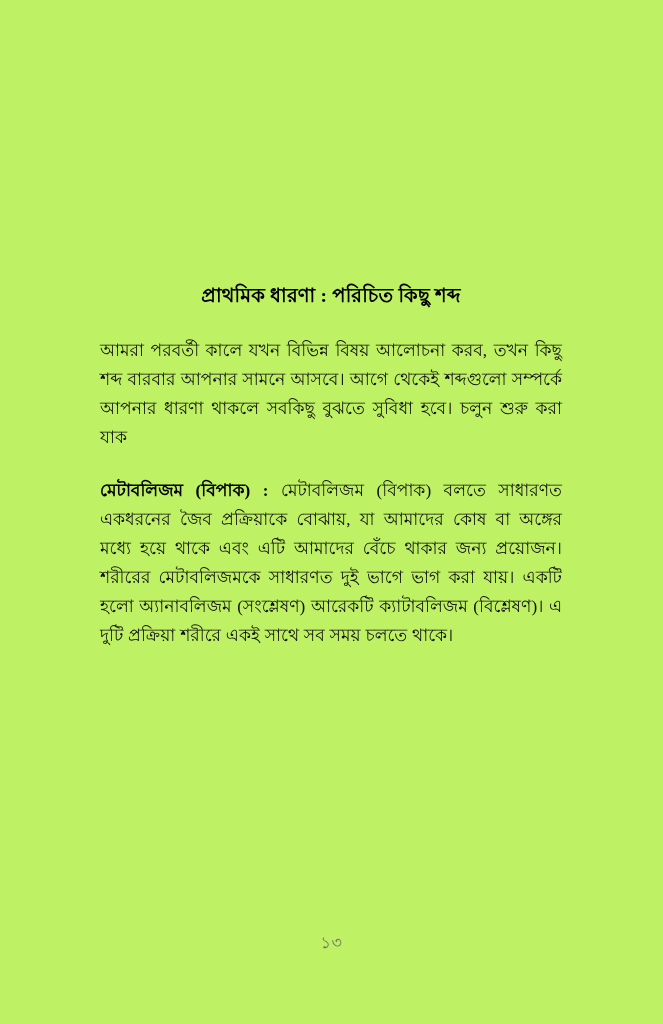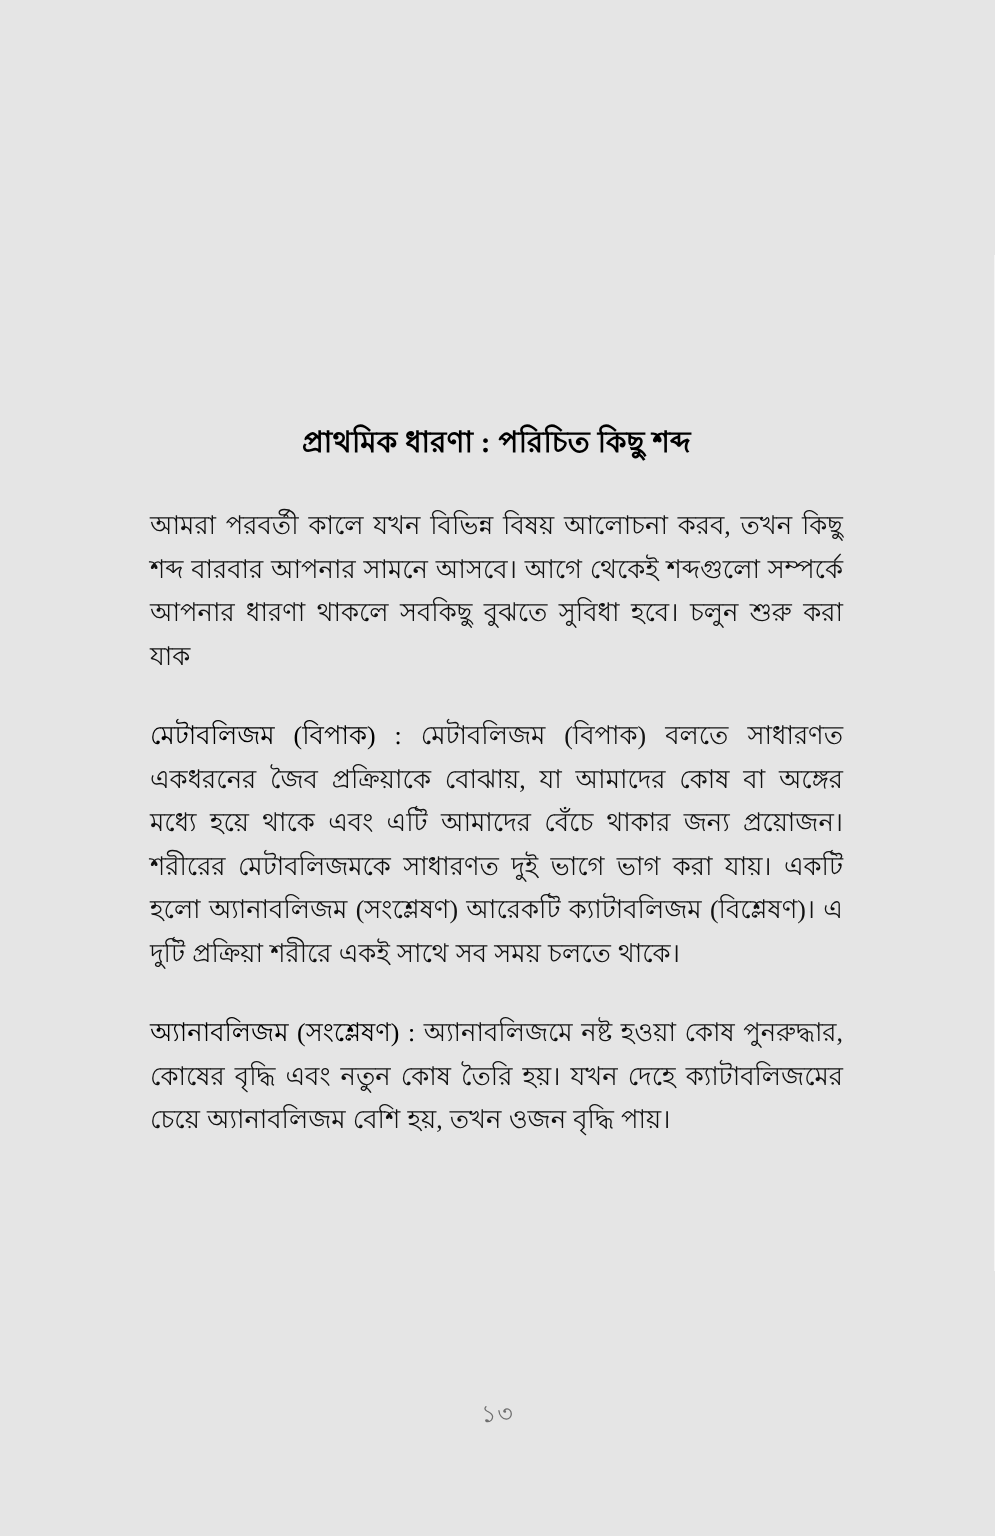--- a/index.html
+++ b/index.html
@@ -12,21 +12,21 @@
   body {
     font-family: "Liberation Serif", "DejaVu Serif", serif;
     color: #000000;
   }
 
   .page {
     position: relative;
     width: 663px;
     height: 1024px;
     margin: 0 auto;
-    background: #e5e5e5;
+    background: #bef264;
     overflow: hidden;
     box-sizing: border-box;
   }
 
   
   .content {
     position: absolute;
     left: 100px;
     top: 282px;
     width: 462px;
@@ -50,21 +50,21 @@
     margin: 0 0 24px 0;
     color: #111111;
     word-spacing: 0.5px;
   }
 
   .para:last-of-type {
     margin-bottom: 0;
   }
 
   .para .lead {
-    font-weight: normal;
+    font-weight: bold;
     color: #000000;
     margin-top: 19px;
   }
 
   
   .para.intro {
   }
 
   
   .folio {
@@ -90,23 +90,20 @@
     <h1 class="page-title">প্রাথমিক ধারণা : পরিচিত কিছু শব্দ</h1>
 
     <p class="para intro">
       <span class="lead"></span><span>আমরা পরবর্তী কালে যখন বিভিন্ন বিষয় আলোচনা করব, তখন কিছু শব্দ বারবার আপনার সামনে আসবে। আগে থেকেই শব্দগুলো সম্পর্কে আপনার ধারণা থাকলে সবকিছু বুঝতে সুবিধা হবে। চলুন শুরু করা যাক</span>
     </p>
 
     <p class="para">
       <span class="lead">মেটাবলিজম (বিপাক) : </span><span>মেটাবলিজম (বিপাক) বলতে সাধারণত একধরনের জৈব প্রক্রিয়াকে বোঝায়, যা আমাদের কোষ বা অঙ্গের মধ্যে হয়ে থাকে এবং এটি আমাদের বেঁচে থাকার জন্য প্রয়োজন। শরীরের মেটাবলিজমকে সাধারণত দুই ভাগে ভাগ করা যায়। একটি হলো অ্যানাবলিজম (সংশ্লেষণ) আরেকটি ক্যাটাবলিজম (বিশ্লেষণ)। এ দুটি প্রক্রিয়া শরীরে একই সাথে সব সময় চলতে থাকে।</span>
     </p>
 
-    <p class="para">
-      <span class="lead">অ্যানাবলিজম (সংশ্লেষণ) : </span><span>অ্যানাবলিজমে নষ্ট হওয়া কোষ পুনরুদ্ধার, কোষের বৃদ্ধি এবং নতুন কোষ তৈরি হয়। যখন দেহে ক্যাটাবলিজমের চেয়ে অ্যানাবলিজম বেশি হয়, তখন ওজন বৃদ্ধি পায়।</span>
-    </p>
 
 
 
   </div>
 
   <div class="folio">১৩</div>
 
 </div>
 
 </body></html>

